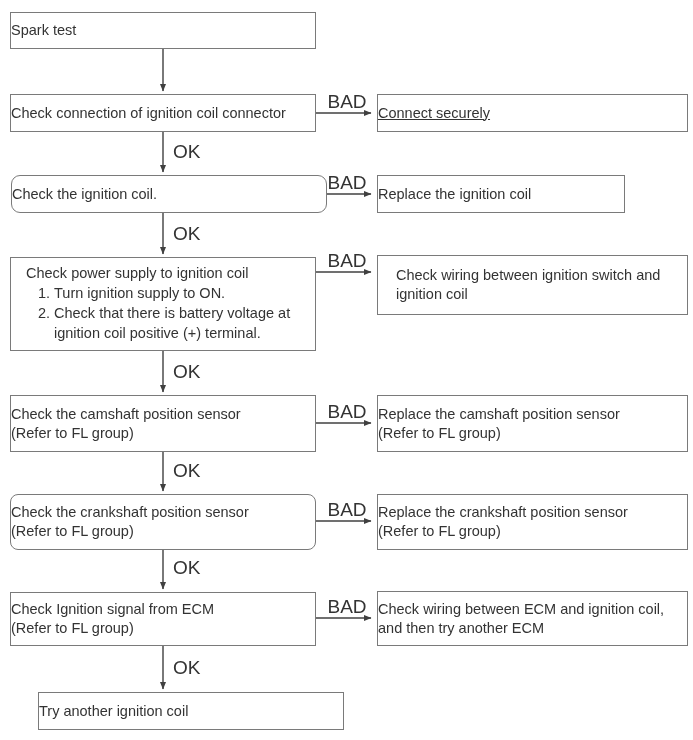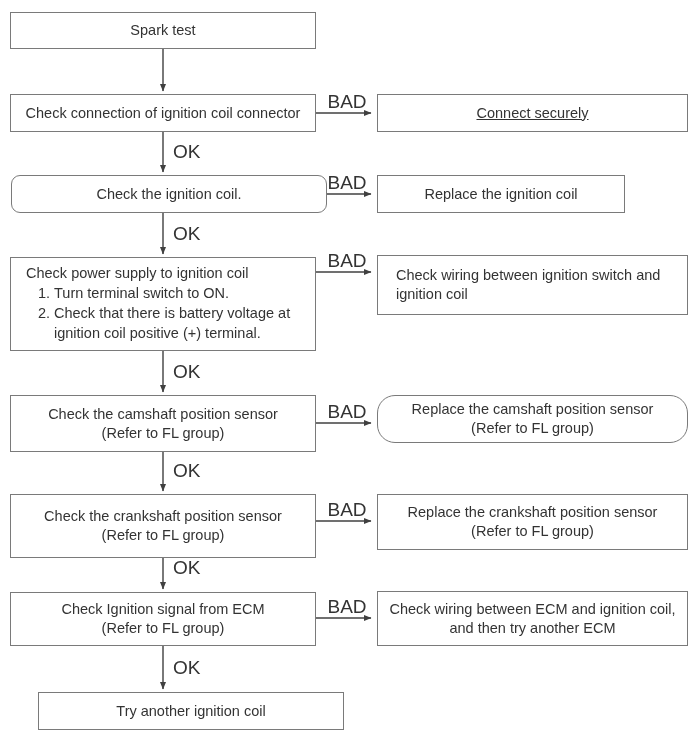--- a/index.html
+++ b/index.html
@@ -16,42 +16,42 @@
   .wire { stroke: var(--line, #404040); stroke-width: 1.4; }
   .ah { fill: var(--line, #404040); }
 
   .box {
     position: absolute;
     box-sizing: border-box;
     border: 1.5px solid var(--box-border, #7a7a7a);
     background: #ffffff;
     display: flex;
     flex-direction: column;
-    align-items: center;
+    align-items: flex-start;
     justify-content: center;
     text-align: center;
     font-size: 14.5px;
     line-height: 19px;
   }
   
   .b1 { left: 10px;  top: 12px;  width: 306px; height: 37px; }
   .b2 { left: 10px;  top: 94px;  width: 306px; height: 38px; }
   .b3 { left: 11px;  top: 175px; width: 316px; height: 38px; border-radius: 9px; }
   .b4 { left: 10px;  top: 257px; width: 306px; height: 94px;
         display: block; text-align: left; padding: 5px 2px 0 0; line-height: 20px; }
   .b5 { left: 10px;  top: 395px; width: 306px; height: 57px; }
-  .b6 { left: 10px;  top: 494px; width: 306px; height: 64px; }
+  .b6 { left: 10px;  top: 494px; width: 306px; height: 56px; border-radius: 8px; }
   .b7 { left: 10px;  top: 592px; width: 306px; height: 54px; }
   .b8 { left: 10px;  top: 692px; width: 306px; height: 38px; margin-left: 28px; }
   
   .r1 { left: 377px; top: 94px;  width: 311px; height: 38px; text-decoration: underline; }
   .r2 { left: 377px; top: 175px; width: 248px; height: 38px; }
   .r3 { left: 377px; top: 255px; width: 311px; height: 60px;
         align-items: flex-start; text-align: left; padding-left: 18px; }
-  .r4 { left: 377px; top: 395px; width: 311px; height: 48px; border-radius: 18px; }
+  .r4 { left: 377px; top: 395px; width: 311px; height: 57px; }
   .r5 { left: 377px; top: 494px; width: 311px; height: 56px; }
   .r6 { left: 377px; top: 591px; width: 311px; height: 55px; }
 
   .ptitle { padding-left: 15px; }
   .pstep  { display: flex; padding-left: 27px; }
   .pnum   { width: 16px; flex: none; }
   .pline  { display: block; }
 
   .lbl {
     position: absolute;
@@ -102,21 +102,21 @@
   </div>
 
   <div class="box b3">
     <span>Check the ignition coil.</span>
   </div>
 
   <div class="box b4">
     <div class="ptitle">Check power supply to ignition coil</div>
     <div class="pstep">
       <span class="pnum">1.</span>
-      <span>Turn terminal switch to ON.</span>
+      <span>Turn ignition supply to ON.</span>
     </div>
     <div class="pstep">
       <span class="pnum">2.</span>
       <span>
         <span class="pline">Check that there is battery voltage at</span>
         <span class="pline">ignition coil positive (+) terminal.</span>
       </span>
     </div>
   </div>
 

